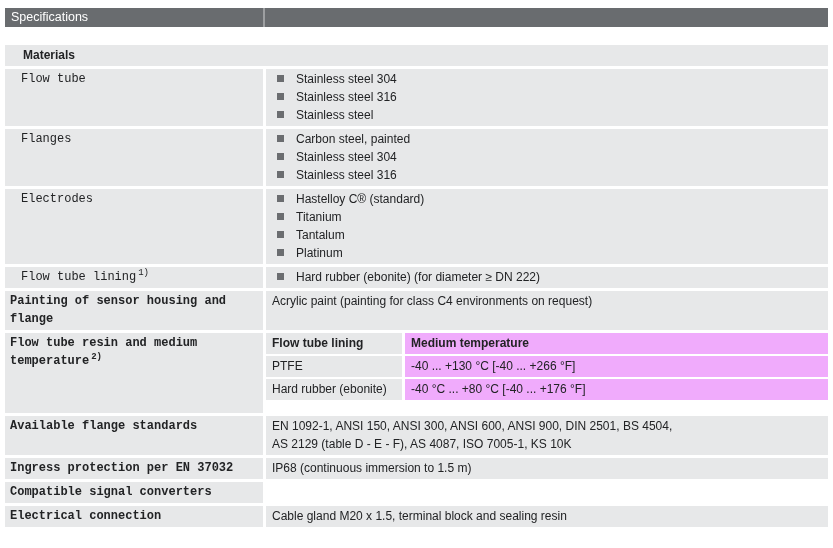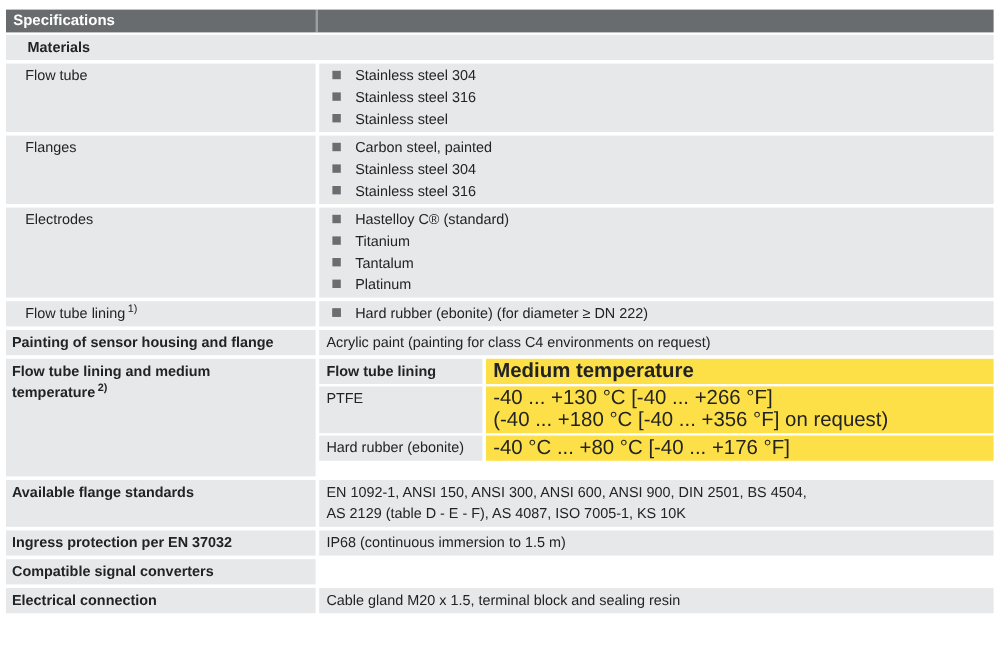--- a/index.html
+++ b/index.html
@@ -21,42 +21,42 @@
     left: 5px;
     top: 8px;
     width: 823px;
   }
   .header-bar {
     position: relative;
     height: 19px;
     background: #696c6f;
     color: #ffffff;
     font-size: 12.5px;
-    font-weight: bold;
+    font-weight: normal;
     line-height: 19px;
     padding-left: 6px;
-    margin-bottom: 2px;
+    margin-bottom: 18px;
   }
   .header-divider {
     position: absolute;
     left: 258px;
     top: 0;
     width: 2px;
     height: 100%;
     background: rgba(255,255,255,0.35);
   }
   .row { display: flex; margin-bottom: 3px; }
   .cell {
     background: #e7e8e9;
     font-size: 12px;
     line-height: 18px;
     padding: 1px 6px 2px 6px;
   }
   .section-cell { width: 100%; font-weight: bold; padding-left: 18px; }
-  .label-cell { width: 258px; flex-shrink: 0; margin-right: 3px; padding-left: 5px; }
+  .label-cell { width: 258px; flex-shrink: 0; margin-right: 3px; padding-left: 5px; font-family: Liberation Mono, monospace; }
   .label-cell.indent { padding-left: 16px; }
   .label-cell.bold { font-weight: bold; }
   .value-cell { flex: 1; }
   sup.fn { font-size: 9px; vertical-align: super; line-height: 0; margin-left: 2px; }
   .bullet-line { position: relative; padding-left: 24px; }
   .bullet-sq {
     position: absolute;
     left: 5px;
     top: 5px;
     width: 7px;
@@ -71,22 +71,22 @@
     width: 136px;
     flex-shrink: 0;
     margin-right: 3px;
     background: #e7e8e9;
     font-size: 12px;
     line-height: 18px;
     padding: 1px 6px 2px 6px;
   }
   .nested-col2 {
     flex: 1;
-    background: #fde047;
-    font-size: 17px;
+    background: #f0abfc;
+    font-size: 12px;
     line-height: 18px;
     padding: 1px 6px 2px 6px;
   }
   .nested-header { font-weight: bold; }
 </style>
 </head>
 <body>
 
 <div class="page">
   <div class="spec-table">
@@ -148,32 +148,31 @@
       <div class="cell label-cell bold">
         <span>Painting of sensor housing and flange</span>
       </div>
       <div class="cell value-cell">
         <span>Acrylic paint (painting for class C4 environments on request)</span>
       </div>
     </div>
 
     <div class="row">
       <div class="cell label-cell bold">
-        <span>Flow tube lining and medium temperature</span><sup class="fn">2)</sup>
+        <span>Flow tube resin and medium temperature</span><sup class="fn">2)</sup>
       </div>
       <div class="nested-area">
         <div class="nested-row">
           <div class="nested-col1 nested-header">Flow tube lining</div>
           <div class="nested-col2 nested-header">Medium temperature</div>
         </div>
         <div class="nested-row">
           <div class="nested-col1">PTFE</div>
           <div class="nested-col2">
             <div>-40 ... +130 °C [-40 ... +266 °F]</div>
-            <div>(-40 ... +180 °C [-40 ... +356 °F] on request)</div>
           </div>
         </div>
         <div class="nested-row">
           <div class="nested-col1">Hard rubber (ebonite)</div>
           <div class="nested-col2">
             <div>-40 °C ... +80 °C [-40 ... +176 °F]</div>
           </div>
         </div>
       </div>
     </div>

